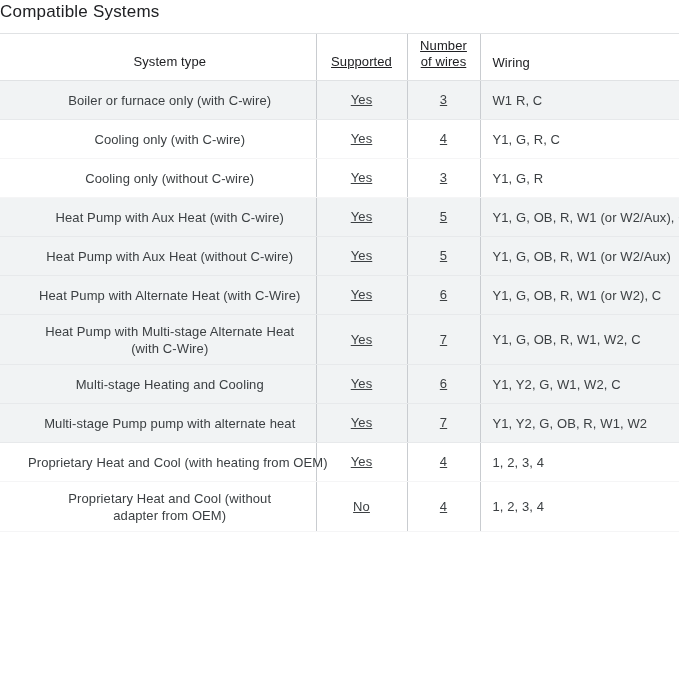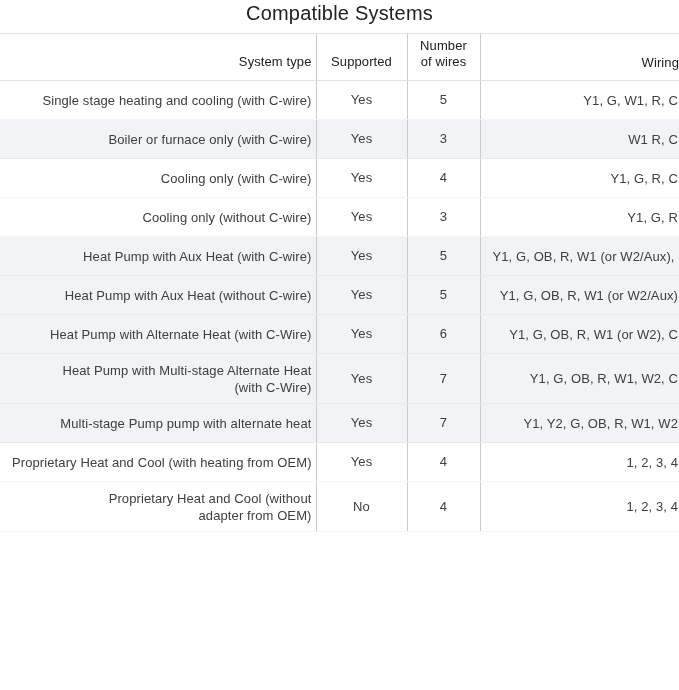--- a/index.html
+++ b/index.html
@@ -19,22 +19,22 @@
   body {
     width: 679px;
     height: 690px;
     overflow: hidden;
     font-family: "Liberation Sans", sans-serif;
     color: var(--text);
   }
   .title-bar {
     height: 33px;
     padding-top: 2px;
-    text-align: center;
-    font-size: 20px;
+    text-align: left;
+    font-size: 17px;
     font-weight: 500;
     letter-spacing: 0.2px;
     color: var(--title-text);
   }
   table.compat {
     width: 679px;
     table-layout: fixed;
     border-collapse: collapse;
     font-size: 13px;
     letter-spacing: 0.1px;
@@ -48,35 +48,36 @@
   thead th {
     font-weight: 400;
     vertical-align: bottom;
     padding: 0 0 10px 0;
     height: 47px;
     border-top: 1px solid var(--header-border);
     border-bottom: 1px solid var(--header-border);
     color: var(--title-text);
   }
   th.system, td.system {
-    text-align: right;
-    padding-left: 12px;
+    text-align: center;
+    padding-left: 28px;
     padding-right: 4px;
     white-space: pre;
     line-height: 17px;
   }
   th.supported, td.supported,
   th.wires, td.wires {
     text-align: center;
     border-left: 1px solid var(--grid-line);
     white-space: pre;
     line-height: 16px;
+    text-decoration: underline;
   }
   th.wiring, td.wiring {
-    text-align: right;
+    text-align: left;
     padding-left: 12px;
     border-left: 1px solid var(--grid-line);
     white-space: pre;
   }
   tbody td {
     height: 39px;
     vertical-align: middle;
     border-bottom: 1px solid var(--row-divider);
   }
   tr.shaded td { background: var(--shaded-row); }
@@ -97,26 +98,20 @@
   <thead>
     <tr>
       <th class="system">System type</th>
       <th class="supported">Supported</th>
       <th class="wires">Number
 of wires</th>
       <th class="wiring">Wiring</th>
     </tr>
   </thead>
   <tbody>
-      <tr>
-    <td class="system">Single stage heating and cooling (with C-wire)</td>
-    <td class="supported">Yes</td>
-    <td class="wires">5</td>
-    <td class="wiring">Y1, G, W1, R, C</td>
-  </tr>
       <tr class="shaded">
     <td class="system">Boiler or furnace only (with C-wire)</td>
     <td class="supported">Yes</td>
     <td class="wires">3</td>
     <td class="wiring">W1 R, C</td>
   </tr>
       <tr>
     <td class="system">Cooling only (with C-wire)</td>
     <td class="supported">Yes</td>
     <td class="wires">4</td>
@@ -147,20 +142,26 @@
     <td class="wiring">Y1, G, OB, R, W1 (or W2), C</td>
   </tr>
       <tr class="shaded two-line">
     <td class="system">Heat Pump with Multi-stage Alternate Heat
 (with C-Wire)</td>
     <td class="supported">Yes</td>
     <td class="wires">7</td>
     <td class="wiring">Y1, G, OB, R, W1, W2, C</td>
   </tr>
       <tr class="shaded">
+    <td class="system">Multi-stage Heating and Cooling</td>
+    <td class="supported">Yes</td>
+    <td class="wires">6</td>
+    <td class="wiring">Y1, Y2, G, W1, W2, C</td>
+  </tr>
+      <tr class="shaded">
     <td class="system">Multi-stage Pump pump with alternate heat</td>
     <td class="supported">Yes</td>
     <td class="wires">7</td>
     <td class="wiring">Y1, Y2, G, OB, R, W1, W2</td>
   </tr>
       <tr>
     <td class="system">Proprietary Heat and Cool (with heating from OEM)</td>
     <td class="supported">Yes</td>
     <td class="wires">4</td>
     <td class="wiring">1, 2, 3, 4</td>

